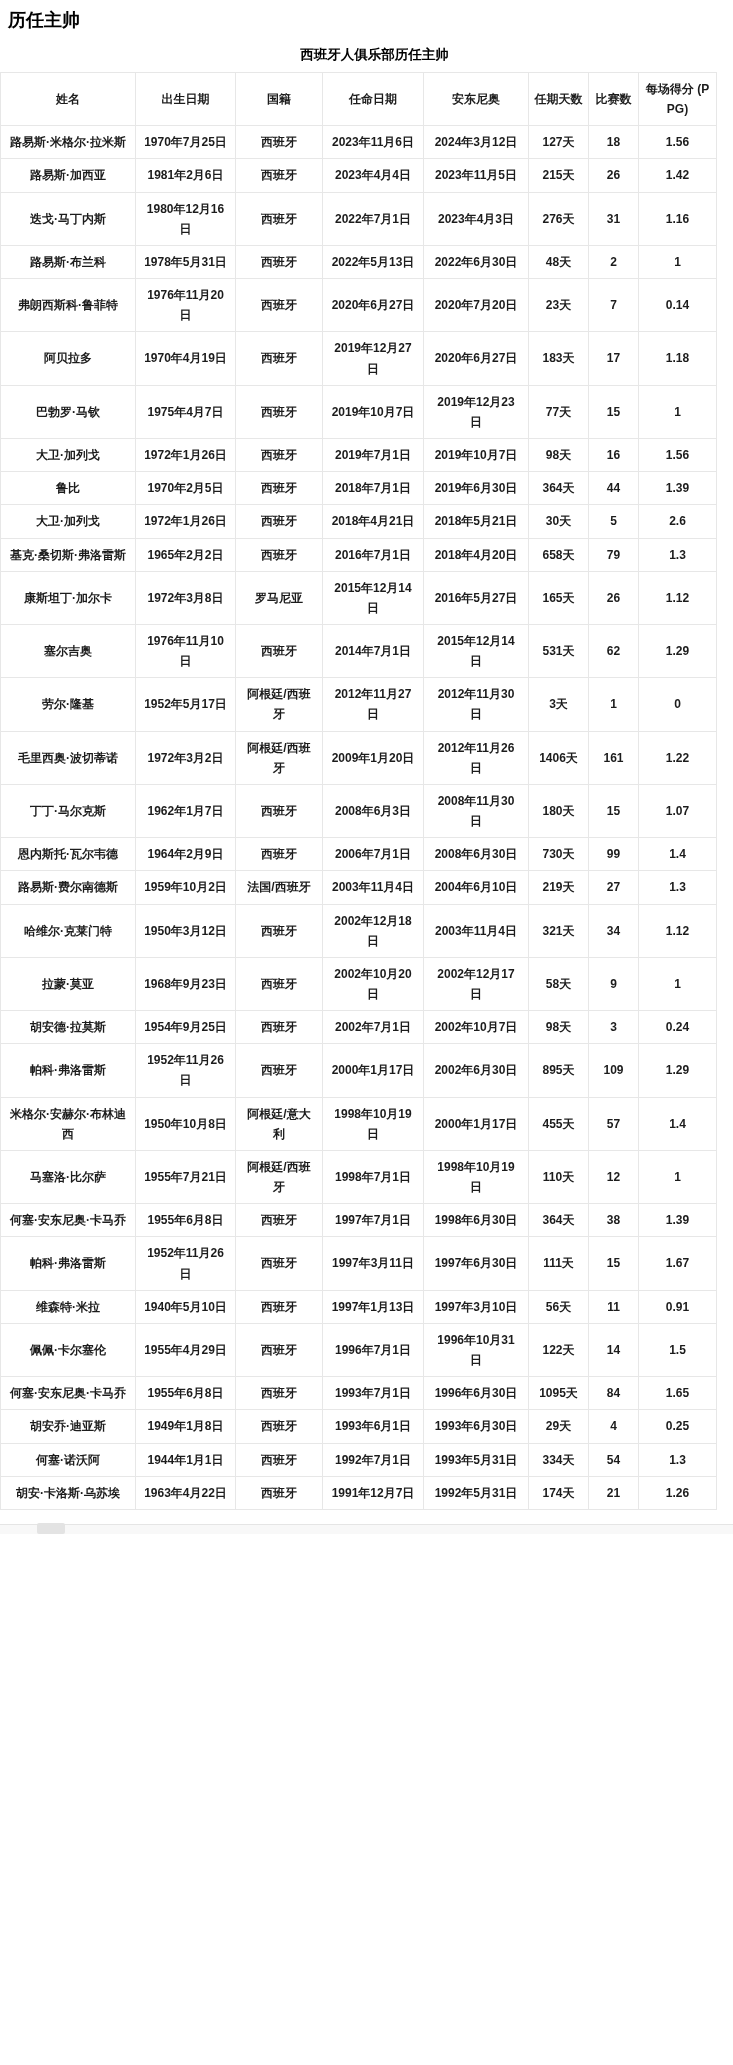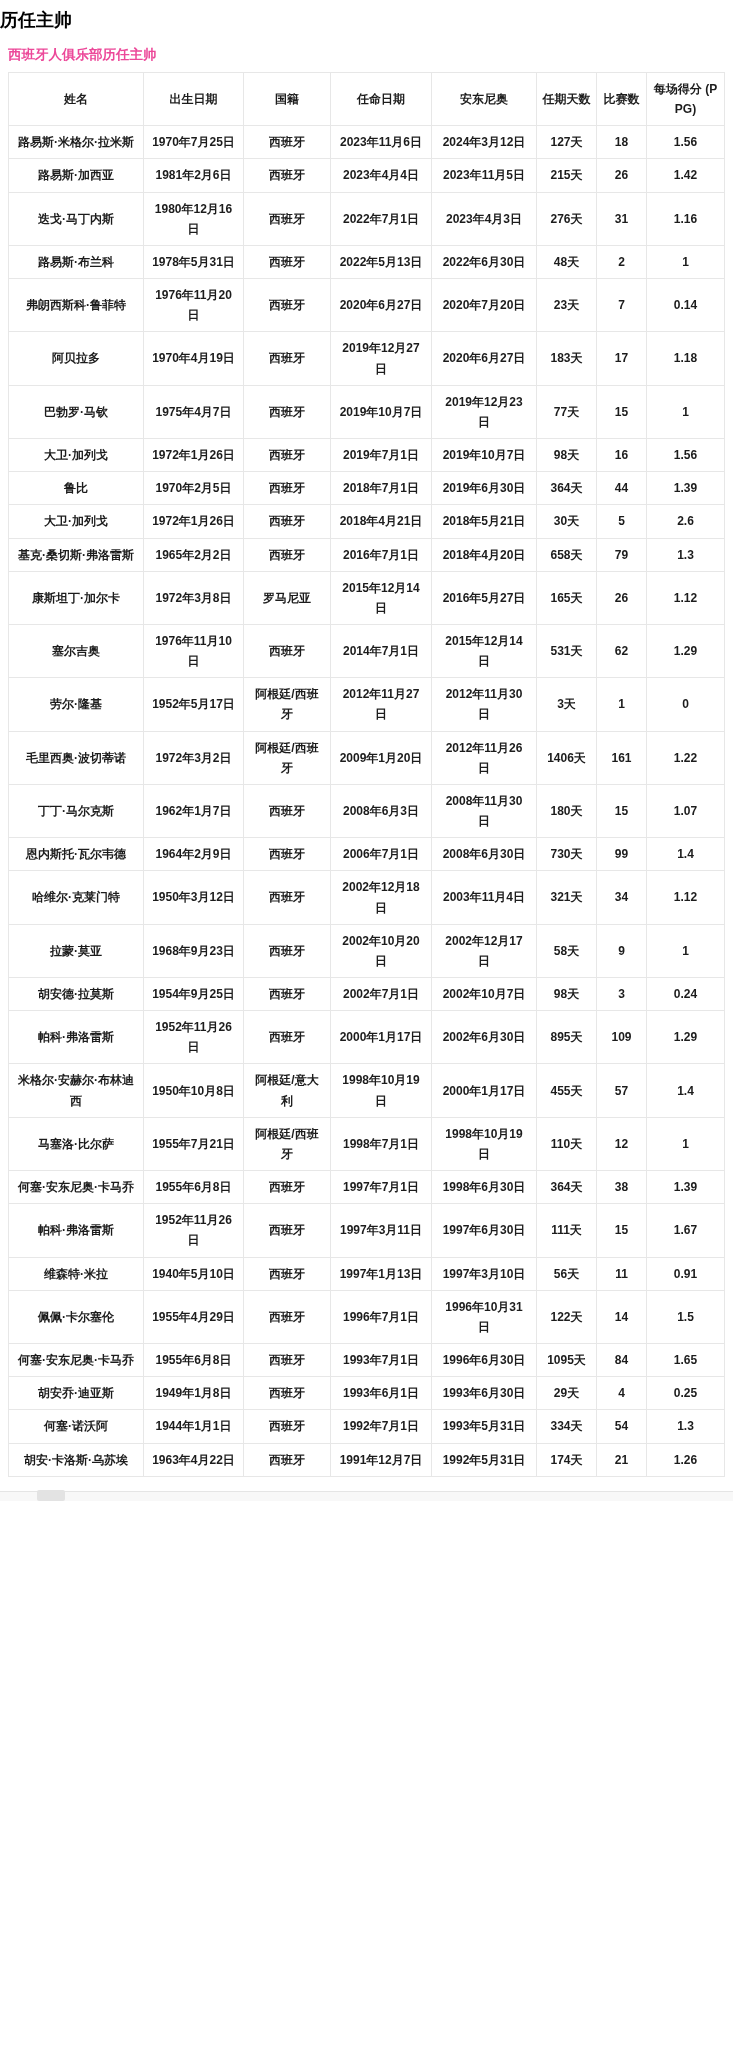--- a/index.html
+++ b/index.html
@@ -6,35 +6,35 @@
   body{
     width:733px;
     font-family:"Liberation Sans","DejaVu Sans",sans-serif;
     color:#1a1a1a;
     -webkit-font-smoothing:antialiased;
   }
   .page-title{
     font-size:18px;
     font-weight:bold;
     color:#000000;
-    margin:9px 0 0 0;
+    margin:9px 0 0 8px;
     line-height:22px;
   }
   .table-caption{
+    text-align:center;
     font-weight:bold;
     font-size:13.5px;
-    color:#ec4899;
-    margin:16px 0 9px 8px;
+    color:#000000;
+    margin:16px 0 9px 16px;
     line-height:16px;
   }
   table.coaches{
     border-collapse:collapse;
     table-layout:fixed;
     width:716px;
-    margin-left:8px;
   }
   table.coaches th, table.coaches td{
     border:1px solid #e7e7e7;
     text-align:center;
     vertical-align:middle;
     font-size:12px;
     font-weight:bold;
     color:#1c1c1c;
     padding:6px 8px;
     line-height:1.68;
@@ -257,20 +257,30 @@
         <td>恩内斯托·瓦尔韦德</td>
         <td>1964年2月9日</td>
         <td>西班牙</td>
         <td>2006年7月1日</td>
         <td>2008年6月30日</td>
         <td>730天</td>
         <td>99</td>
         <td>1.4</td>
       </tr>
       <tr>
+        <td>路易斯·费尔南德斯</td>
+        <td>1959年10月2日</td>
+        <td>法国/西班牙</td>
+        <td>2003年11月4日</td>
+        <td>2004年6月10日</td>
+        <td>219天</td>
+        <td>27</td>
+        <td>1.3</td>
+      </tr>
+      <tr>
         <td>哈维尔·克莱门特</td>
         <td>1950年3月12日</td>
         <td>西班牙</td>
         <td>2002年12月18日</td>
         <td>2003年11月4日</td>
         <td>321天</td>
         <td>34</td>
         <td>1.12</td>
       </tr>
       <tr>

